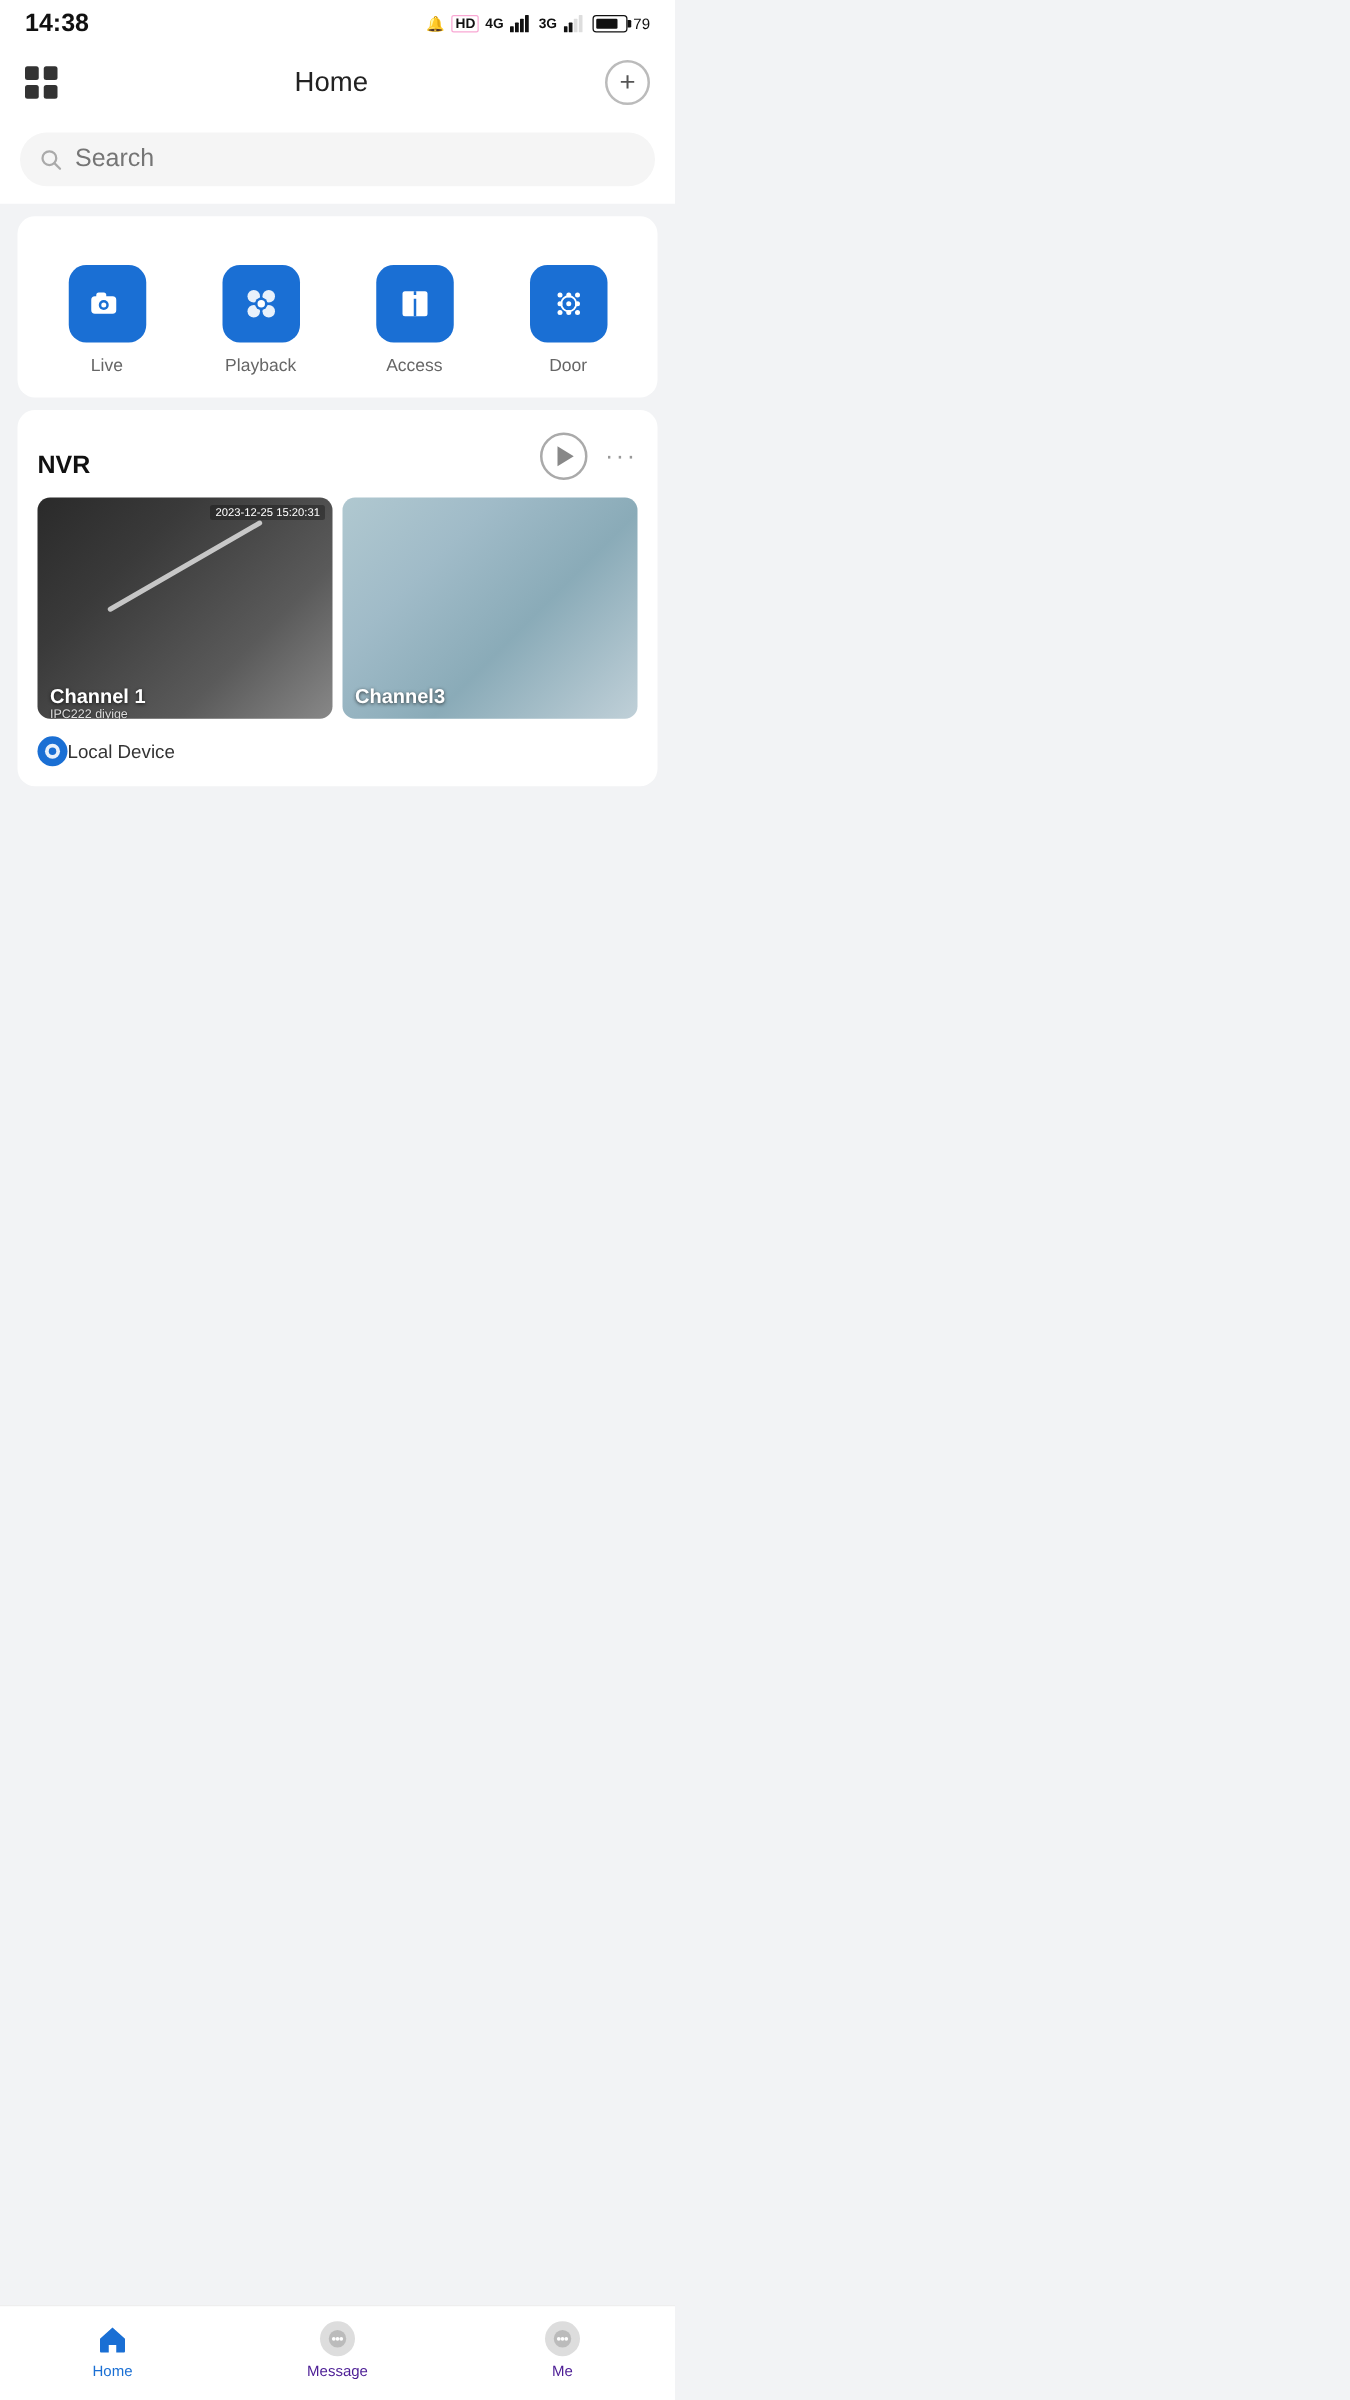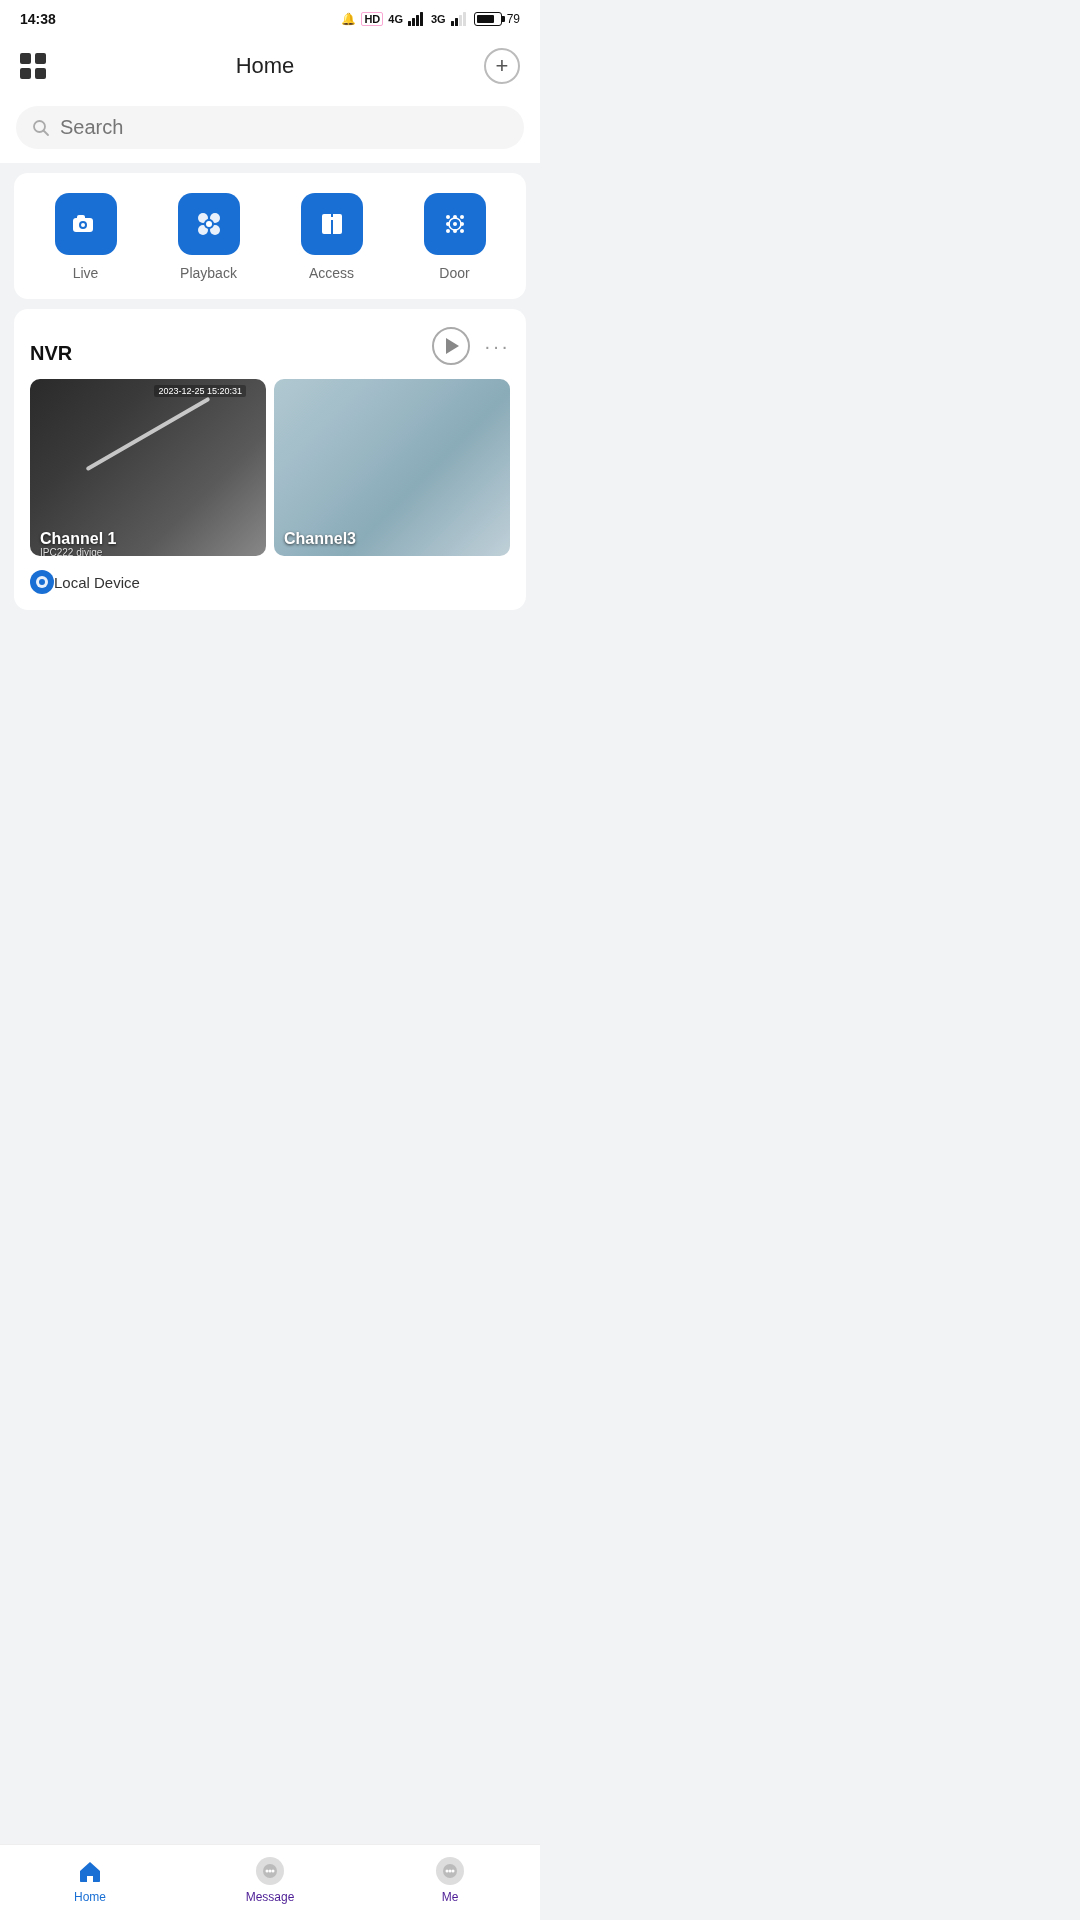--- a/index.html
+++ b/index.html
@@ -17,21 +17,21 @@
     
     .status-bar {
       background: #fff;
       display: flex;
       justify-content: space-between;
       align-items: center;
       padding: 10px 20px 8px;
       height: 36px;
     }
     .status-time {
-      font-size: 14px;
+      font-size: 20px;
       font-weight: 600;
       color: #111;
     }
     .status-icons {
       display: flex;
       align-items: center;
       gap: 5px;
       font-size: 12px;
       color: #111;
     }
@@ -137,20 +137,21 @@
       display: flex;
       justify-content: space-around;
     }
     .action-item {
       display: flex;
       flex-direction: column;
       align-items: center;
       gap: 10px;
       cursor: pointer;
       min-width: 70px;
+      margin-top: 19px;
     }
     .action-icon-wrap {
       width: 62px;
       height: 62px;
       border-radius: 14px;
       background: #1a6fd4;
       display: flex;
       align-items: center;
       justify-content: center;
     }
@@ -228,21 +229,21 @@
     }
     .camera-bg-1 {
       background: linear-gradient(135deg, #2a2a2a 0%, #3a3a3a 30%, #4a4a4a 50%, #5a5a5a 70%, #888 100%);
     }
     .camera-bg-2 {
       background: linear-gradient(135deg, #b0c8d0 0%, #a0bbc8 30%, #8aabb8 60%, #c0d0d8 100%);
     }
     .camera-timestamp {
       position: absolute;
       top: 6px;
-      right: 20px;
+      right: 6px;
       font-size: 9px;
       color: #fff;
       background: rgba(0,0,0,0.3);
       padding: 1px 4px;
       border-radius: 2px;
     }
     .camera-label {
       position: absolute;
       bottom: 8px;
       left: 10px;

